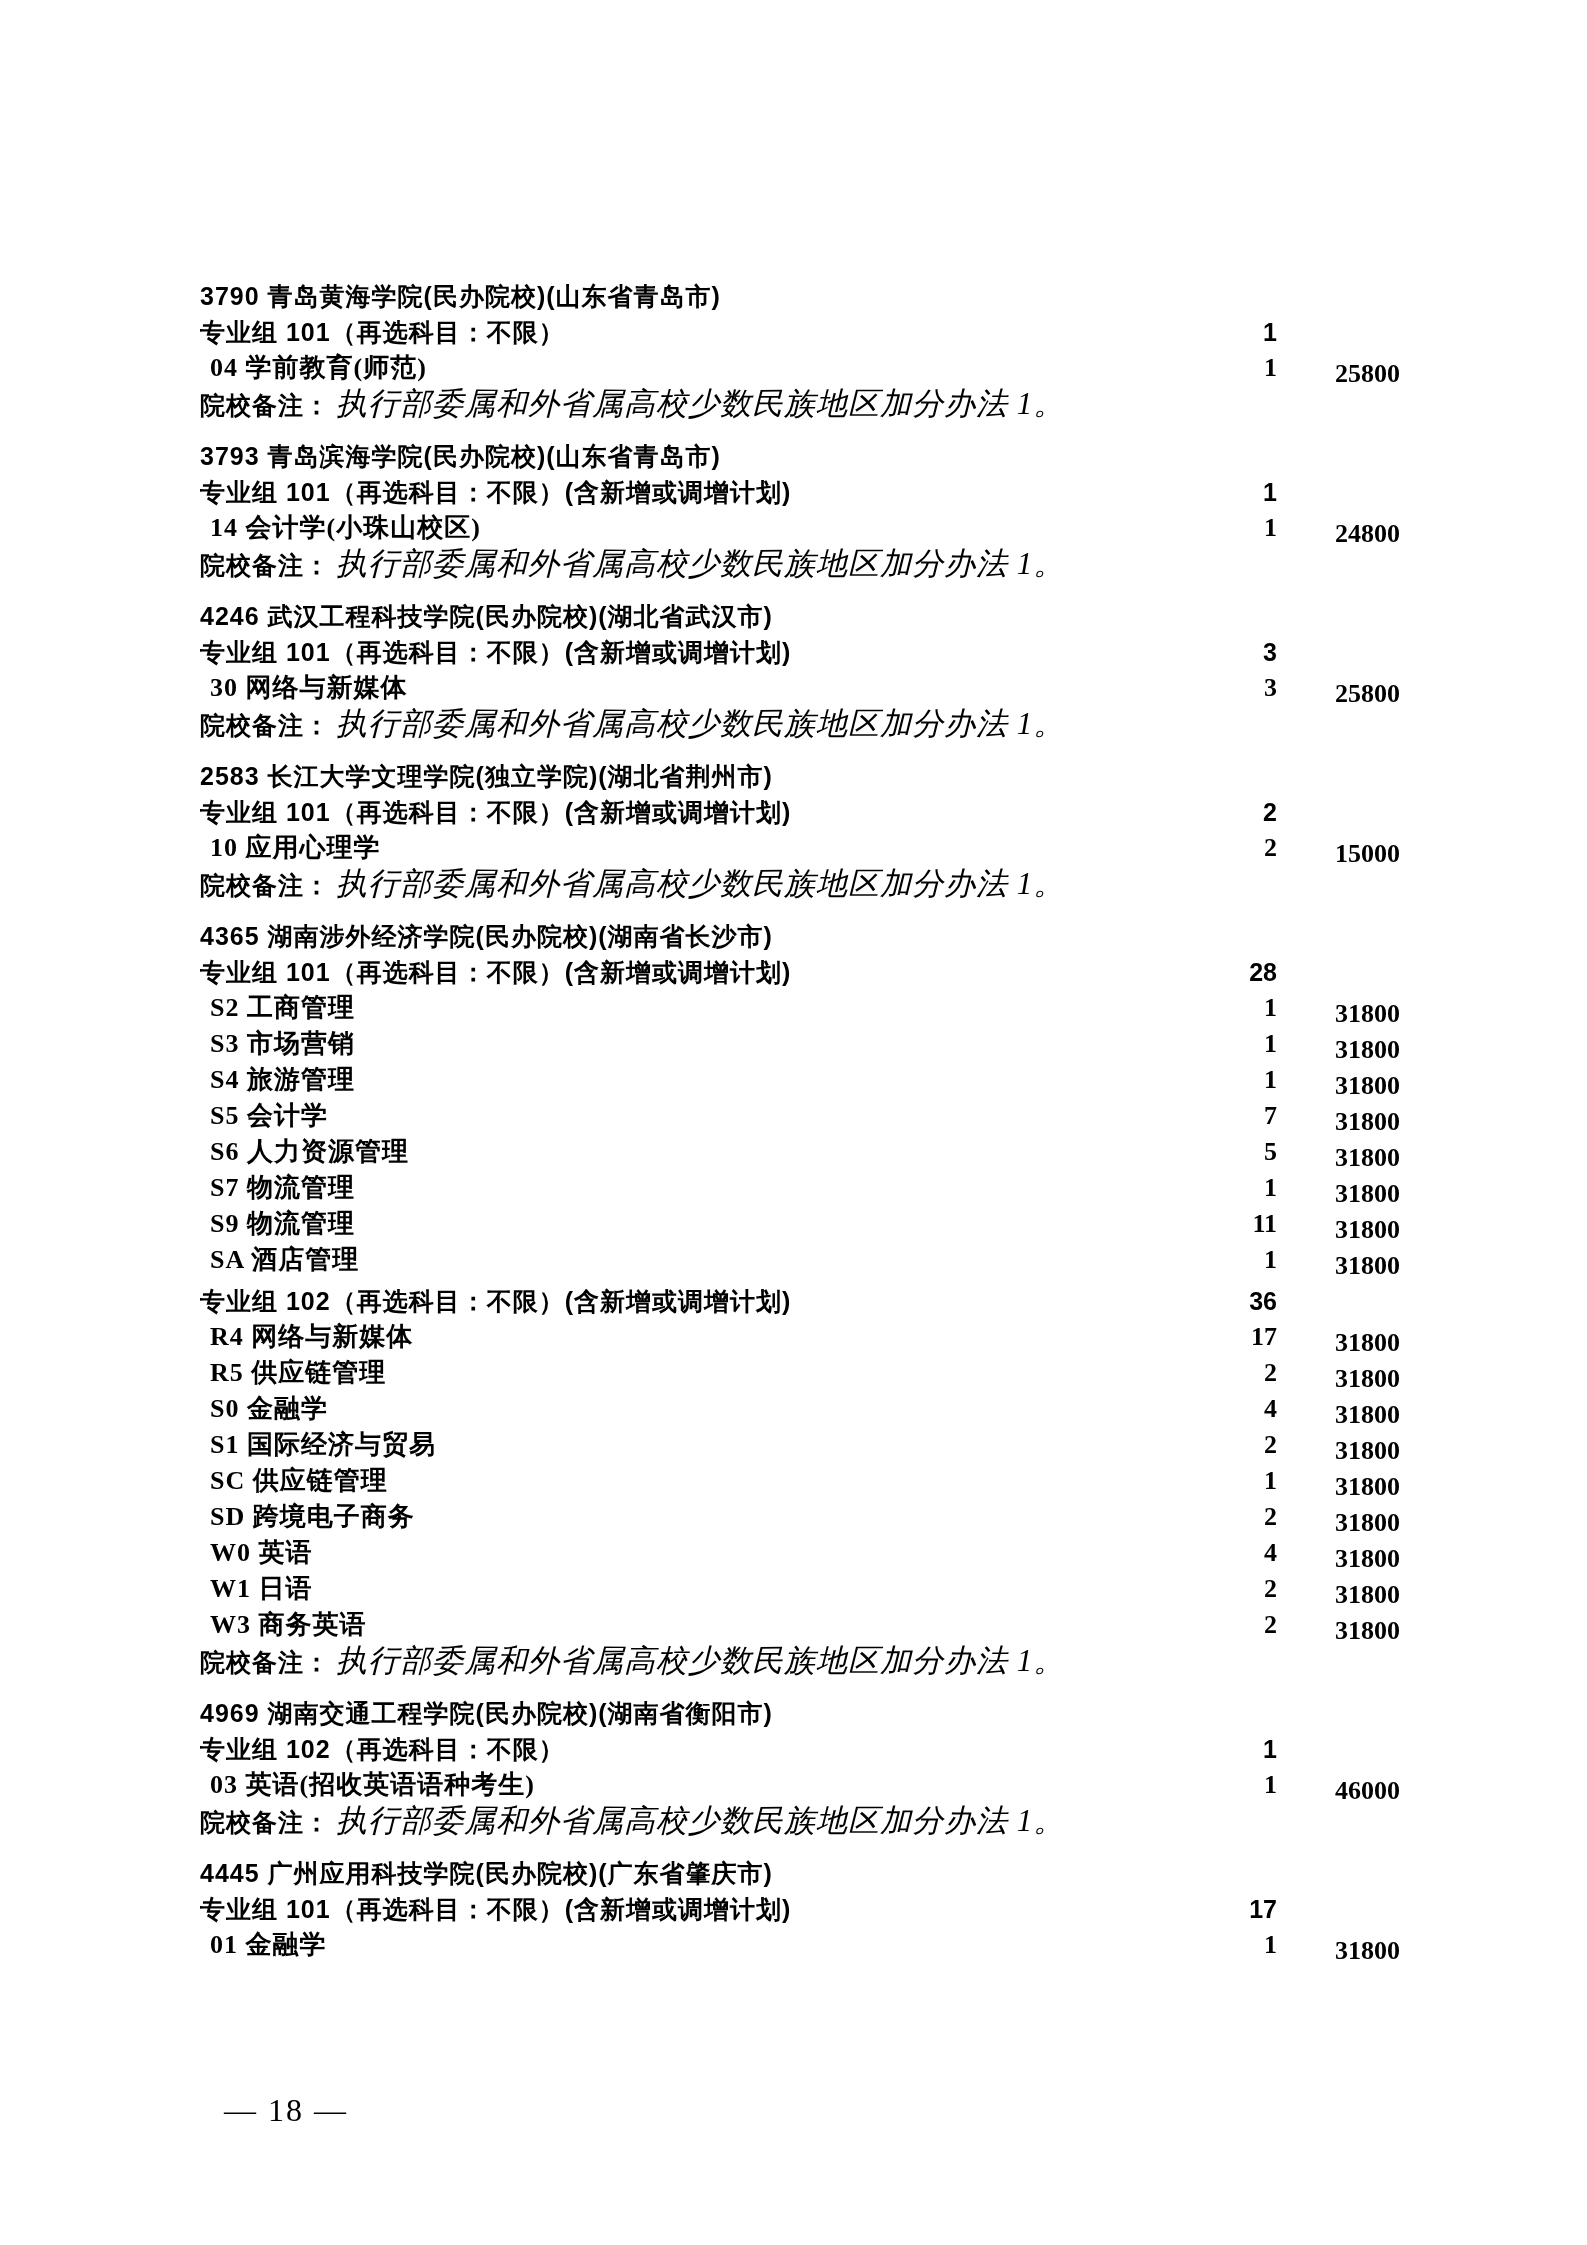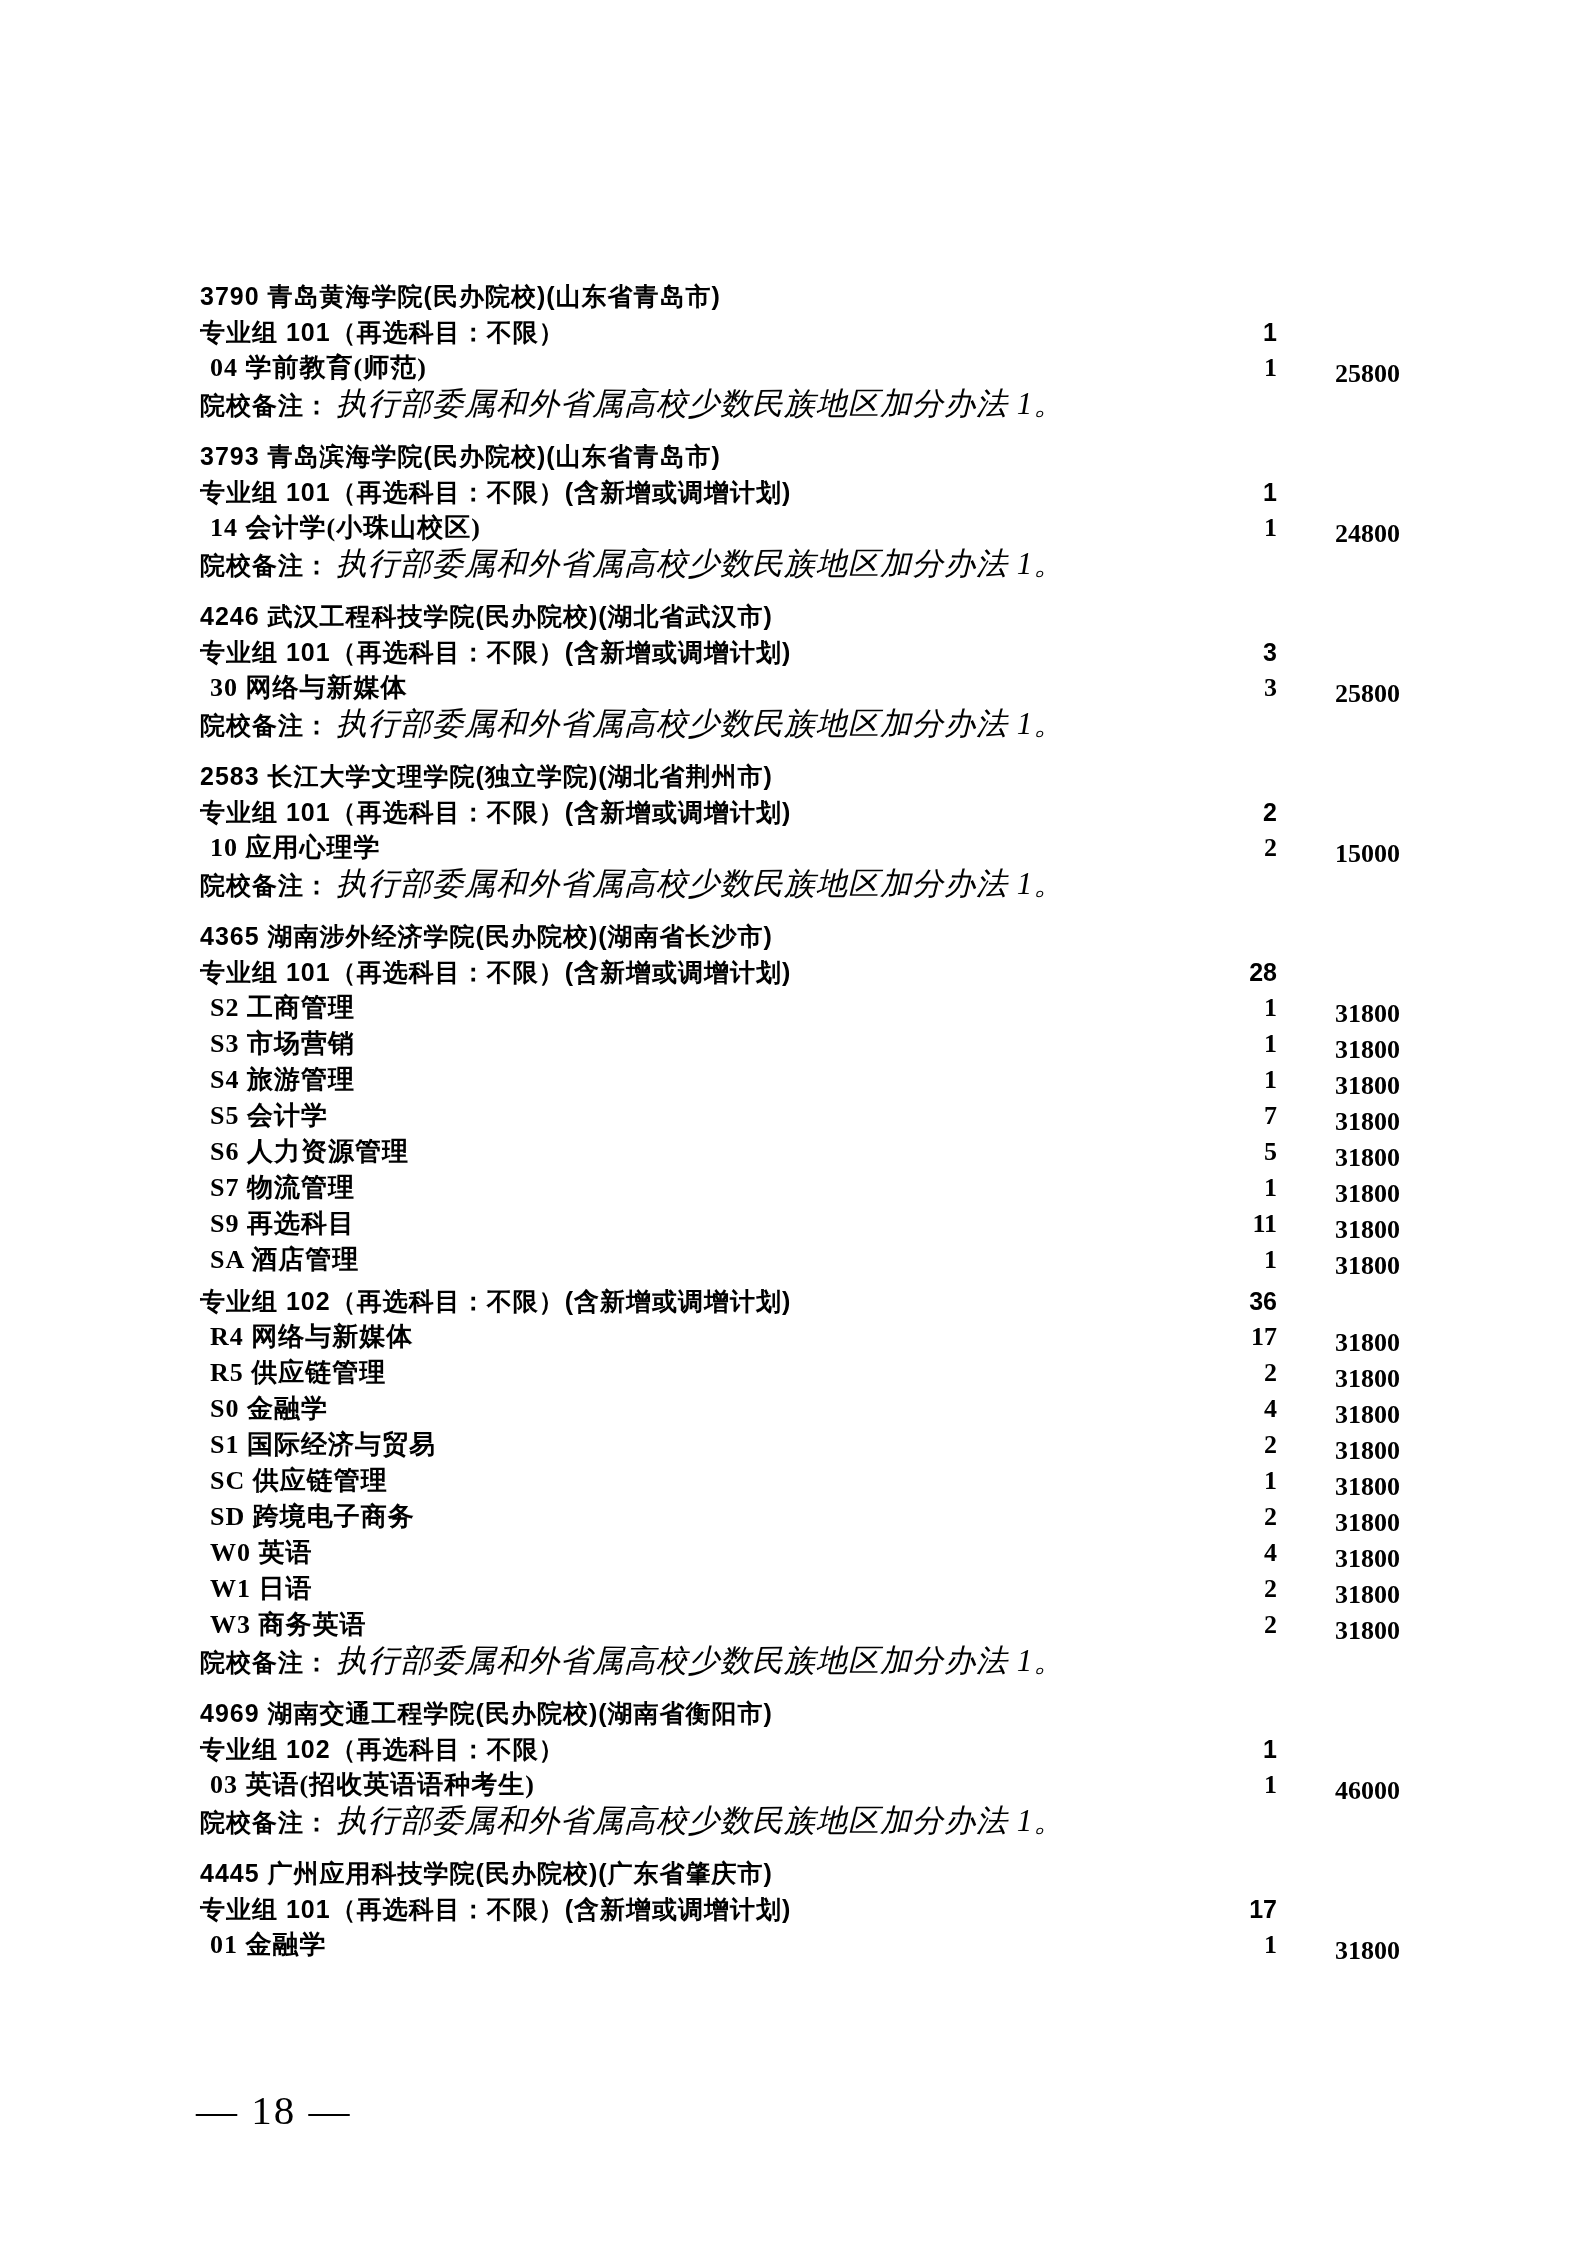--- a/index.html
+++ b/index.html
@@ -66,26 +66,26 @@
   .remark .r-text {
     font-family: "Liberation Serif", serif;
     font-style: italic;
     font-size: 31px;
     letter-spacing: 1px;
     margin-left: 6px;
   }
 
   .footer {
     position: absolute;
-    left: 196px;
+    left: 224px;
     top: 2092px;
     height: 36px;
     line-height: 36px;
     font-family: "Liberation Serif", serif;
-    font-size: 41px;
+    font-size: 32px;
     letter-spacing: 2px;
   }
 </style>
 </head>
 <body>
 
 <main class="doc">
 
   <section class="block">
     <div class="row school hei">3790 青岛黄海学院(民办院校)(山东省青岛市)</div>
@@ -182,21 +182,21 @@
       <span>S6 人力资源管理</span>
       <span class="num count">5</span>
       <span class="num fee">31800</span>
     </div>
     <div class="row major song">
       <span>S7 物流管理</span>
       <span class="num count">1</span>
       <span class="num fee">31800</span>
     </div>
     <div class="row major song">
-      <span>S9 再选科目</span>
+      <span>S9 物流管理</span>
       <span class="num count">11</span>
       <span class="num fee">31800</span>
     </div>
     <div class="row major song">
       <span>SA 酒店管理</span>
       <span class="num count">1</span>
       <span class="num fee">31800</span>
     </div>
 
     <div class="row group">

